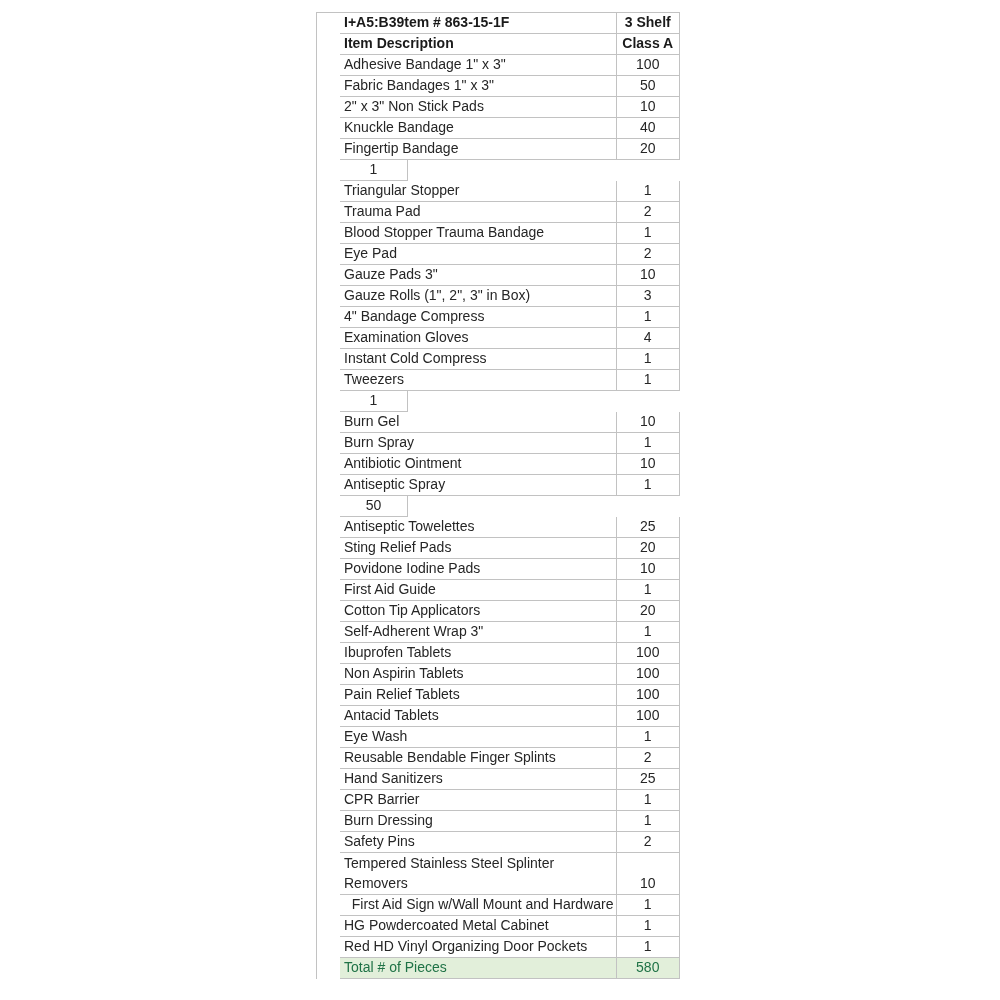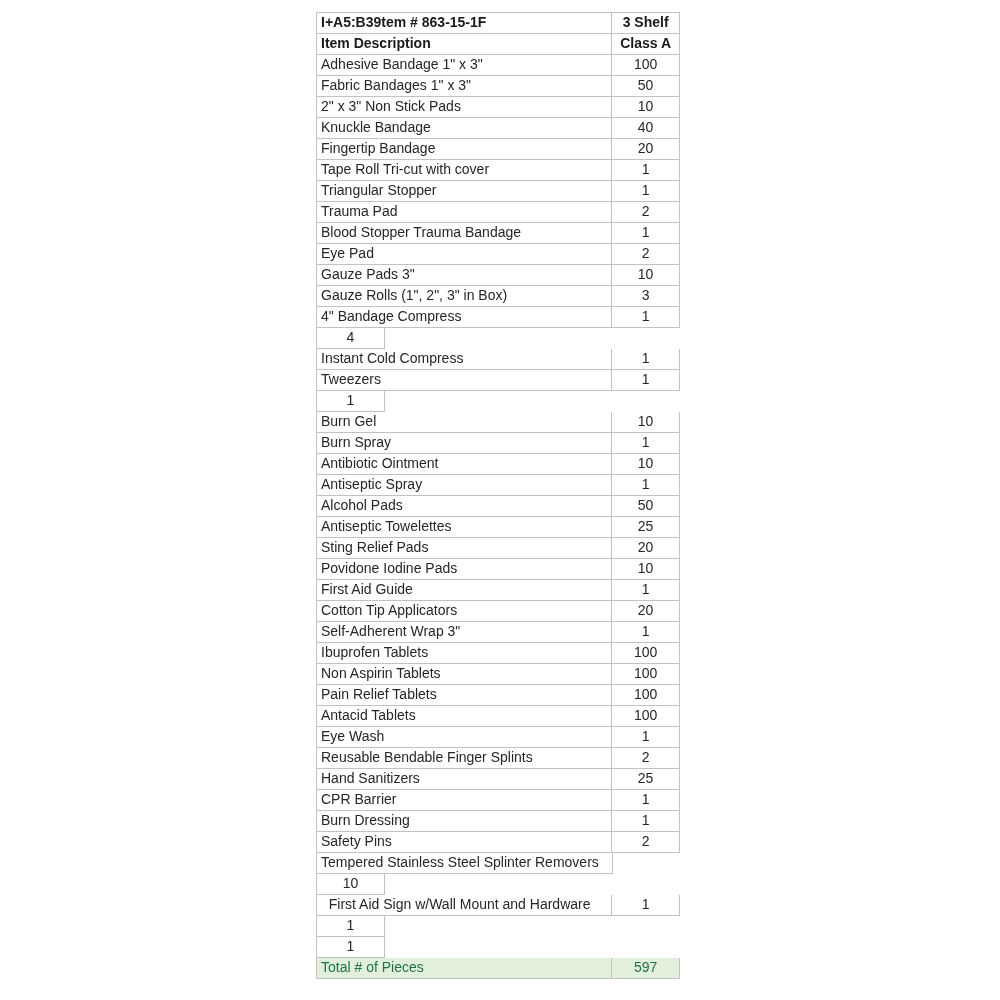--- a/index.html
+++ b/index.html
@@ -13,27 +13,28 @@
   }
   .sheet {
     position: absolute;
     left: 316px;
     top: 12px;
     width: 364px;
     border-top: 1px solid var(--grid, #c2c2c2);
     border-left: 1px solid var(--grid, #c2c2c2);
     box-sizing: border-box;
     background: #ffffff;
+    padding-left: 23px;
   }
   .row {
     display: flex;
     height: 21px;
     box-sizing: border-box;
   }
-  .row.wrap { height: 42px; flex-direction: column; }
+  .row.wrap { height: 42px; }
   .cell {
     box-sizing: border-box;
     border-right: 1px solid var(--grid, #c2c2c2);
     border-bottom: 1px solid var(--grid, #c2c2c2);
     display: flex;
     align-items: flex-end;
     overflow: hidden;
     font-size: 14px;
     line-height: 19px;
     color: #262626;
@@ -94,21 +95,20 @@
       </div>
       <div class="row">
         <div class="cell item">Knuckle Bandage</div>
         <div class="cell qty">40</div>
       </div>
       <div class="row">
         <div class="cell item">Fingertip Bandage</div>
         <div class="cell qty">20</div>
       </div>
       <div class="row">
-        <div class="cell item">Tape Roll Tri-cut with cover</div>
         <div class="cell qty">1</div>
       </div>
       <div class="row">
         <div class="cell item">Triangular Stopper</div>
         <div class="cell qty">1</div>
       </div>
       <div class="row">
         <div class="cell item">Trauma Pad</div>
         <div class="cell qty">2</div>
       </div>
@@ -126,20 +126,21 @@
       </div>
       <div class="row">
         <div class="cell item">Gauze Rolls (1", 2", 3" in Box)</div>
         <div class="cell qty">3</div>
       </div>
       <div class="row">
         <div class="cell item">4" Bandage Compress</div>
         <div class="cell qty">1</div>
       </div>
       <div class="row">
+        <div class="cell item">Examination Gloves</div>
         <div class="cell qty">4</div>
       </div>
       <div class="row">
         <div class="cell item">Instant Cold Compress</div>
         <div class="cell qty">1</div>
       </div>
       <div class="row">
         <div class="cell item">Tweezers</div>
         <div class="cell qty">1</div>
       </div>
@@ -156,21 +157,20 @@
       </div>
       <div class="row">
         <div class="cell item">Antibiotic Ointment</div>
         <div class="cell qty">10</div>
       </div>
       <div class="row">
         <div class="cell item">Antiseptic Spray</div>
         <div class="cell qty">1</div>
       </div>
       <div class="row">
-        <div class="cell item">Alcohol Pads</div>
         <div class="cell qty">50</div>
       </div>
       <div class="row">
         <div class="cell item">Antiseptic Towelettes</div>
         <div class="cell qty">25</div>
       </div>
       <div class="row">
         <div class="cell item">Sting Relief Pads</div>
         <div class="cell qty">20</div>
       </div>
@@ -232,25 +232,27 @@
       </div>
       <div class="row wrap">
         <div class="cell item">Tempered Stainless Steel Splinter Removers</div>
         <div class="cell qty">10</div>
       </div>
       <div class="row">
         <div class="cell item">  First Aid Sign w/Wall Mount and Hardware</div>
         <div class="cell qty">1</div>
       </div>
       <div class="row">
-        <div class="cell qty">1</div>
-      </div>
-      <div class="row">
+        <div class="cell item">HG Powdercoated Metal Cabinet</div>
+        <div class="cell qty">1</div>
+      </div>
+      <div class="row">
+        <div class="cell item">Red HD Vinyl Organizing Door Pockets</div>
         <div class="cell qty">1</div>
       </div>
     </div>
 
   <div class="row total">
     <div class="cell item">Total # of Pieces</div>
-    <div class="cell qty">597</div>
+    <div class="cell qty">580</div>
   </div>
 
 </div>
 
 </body></html>

